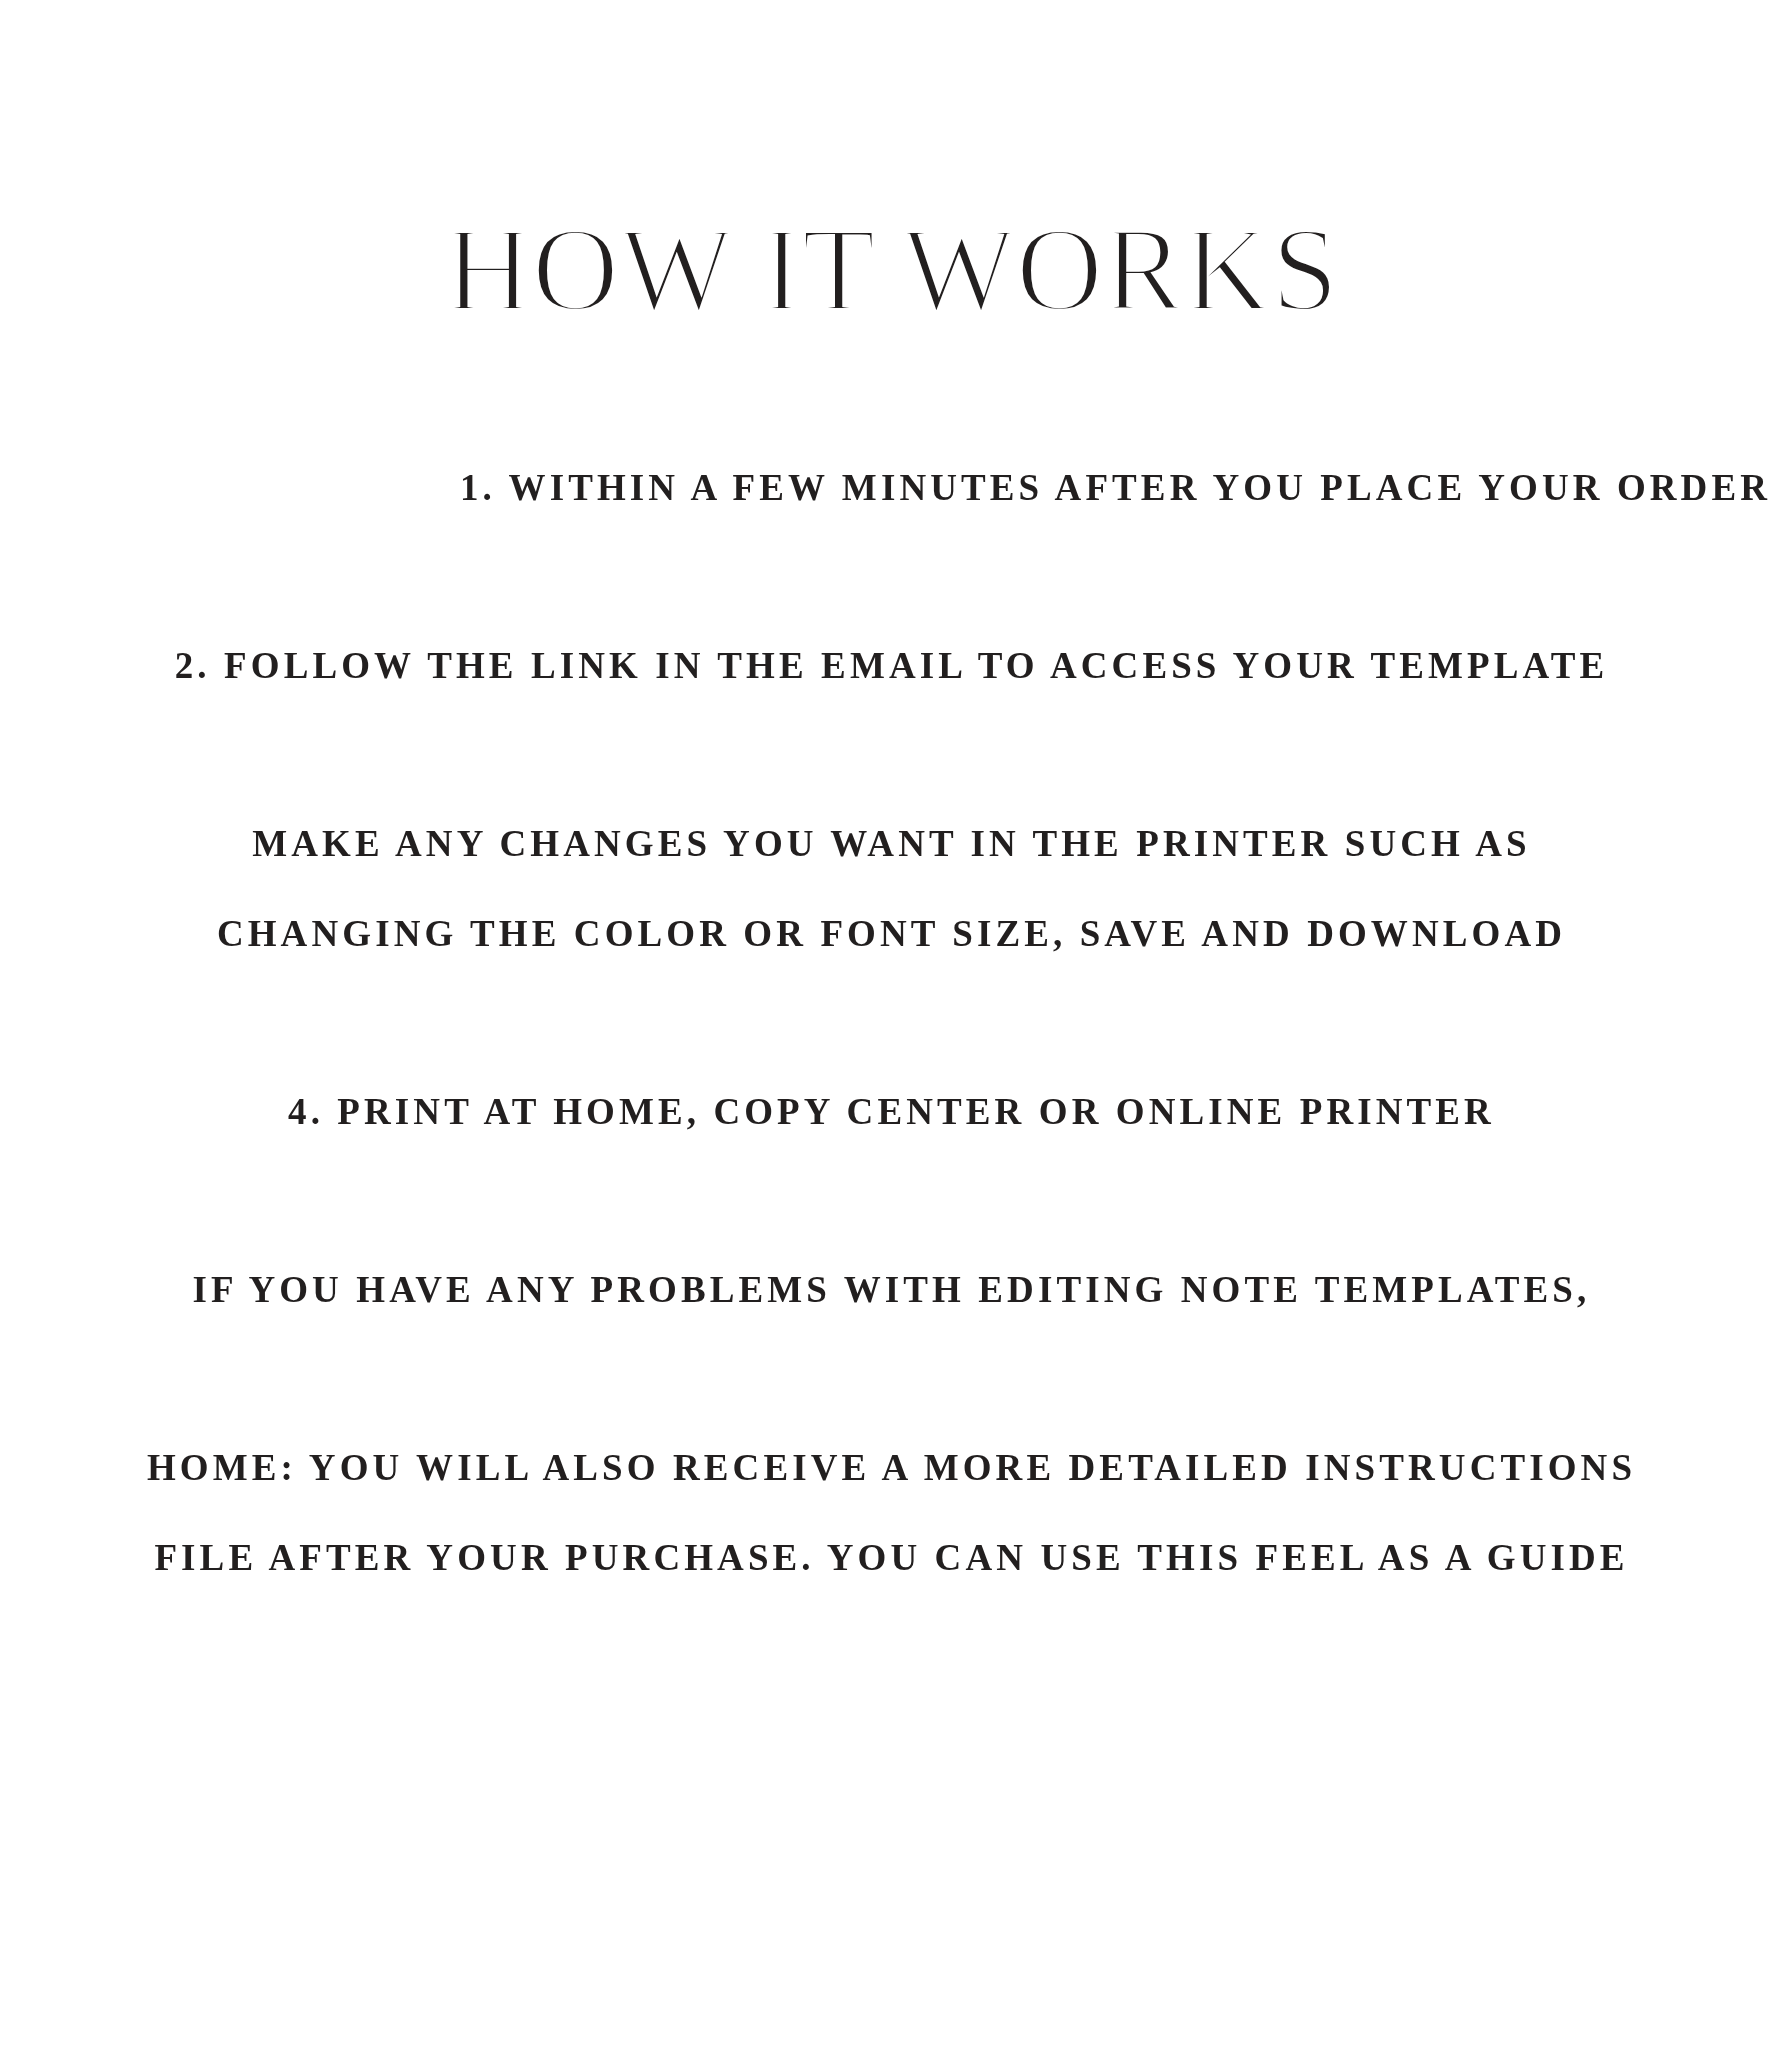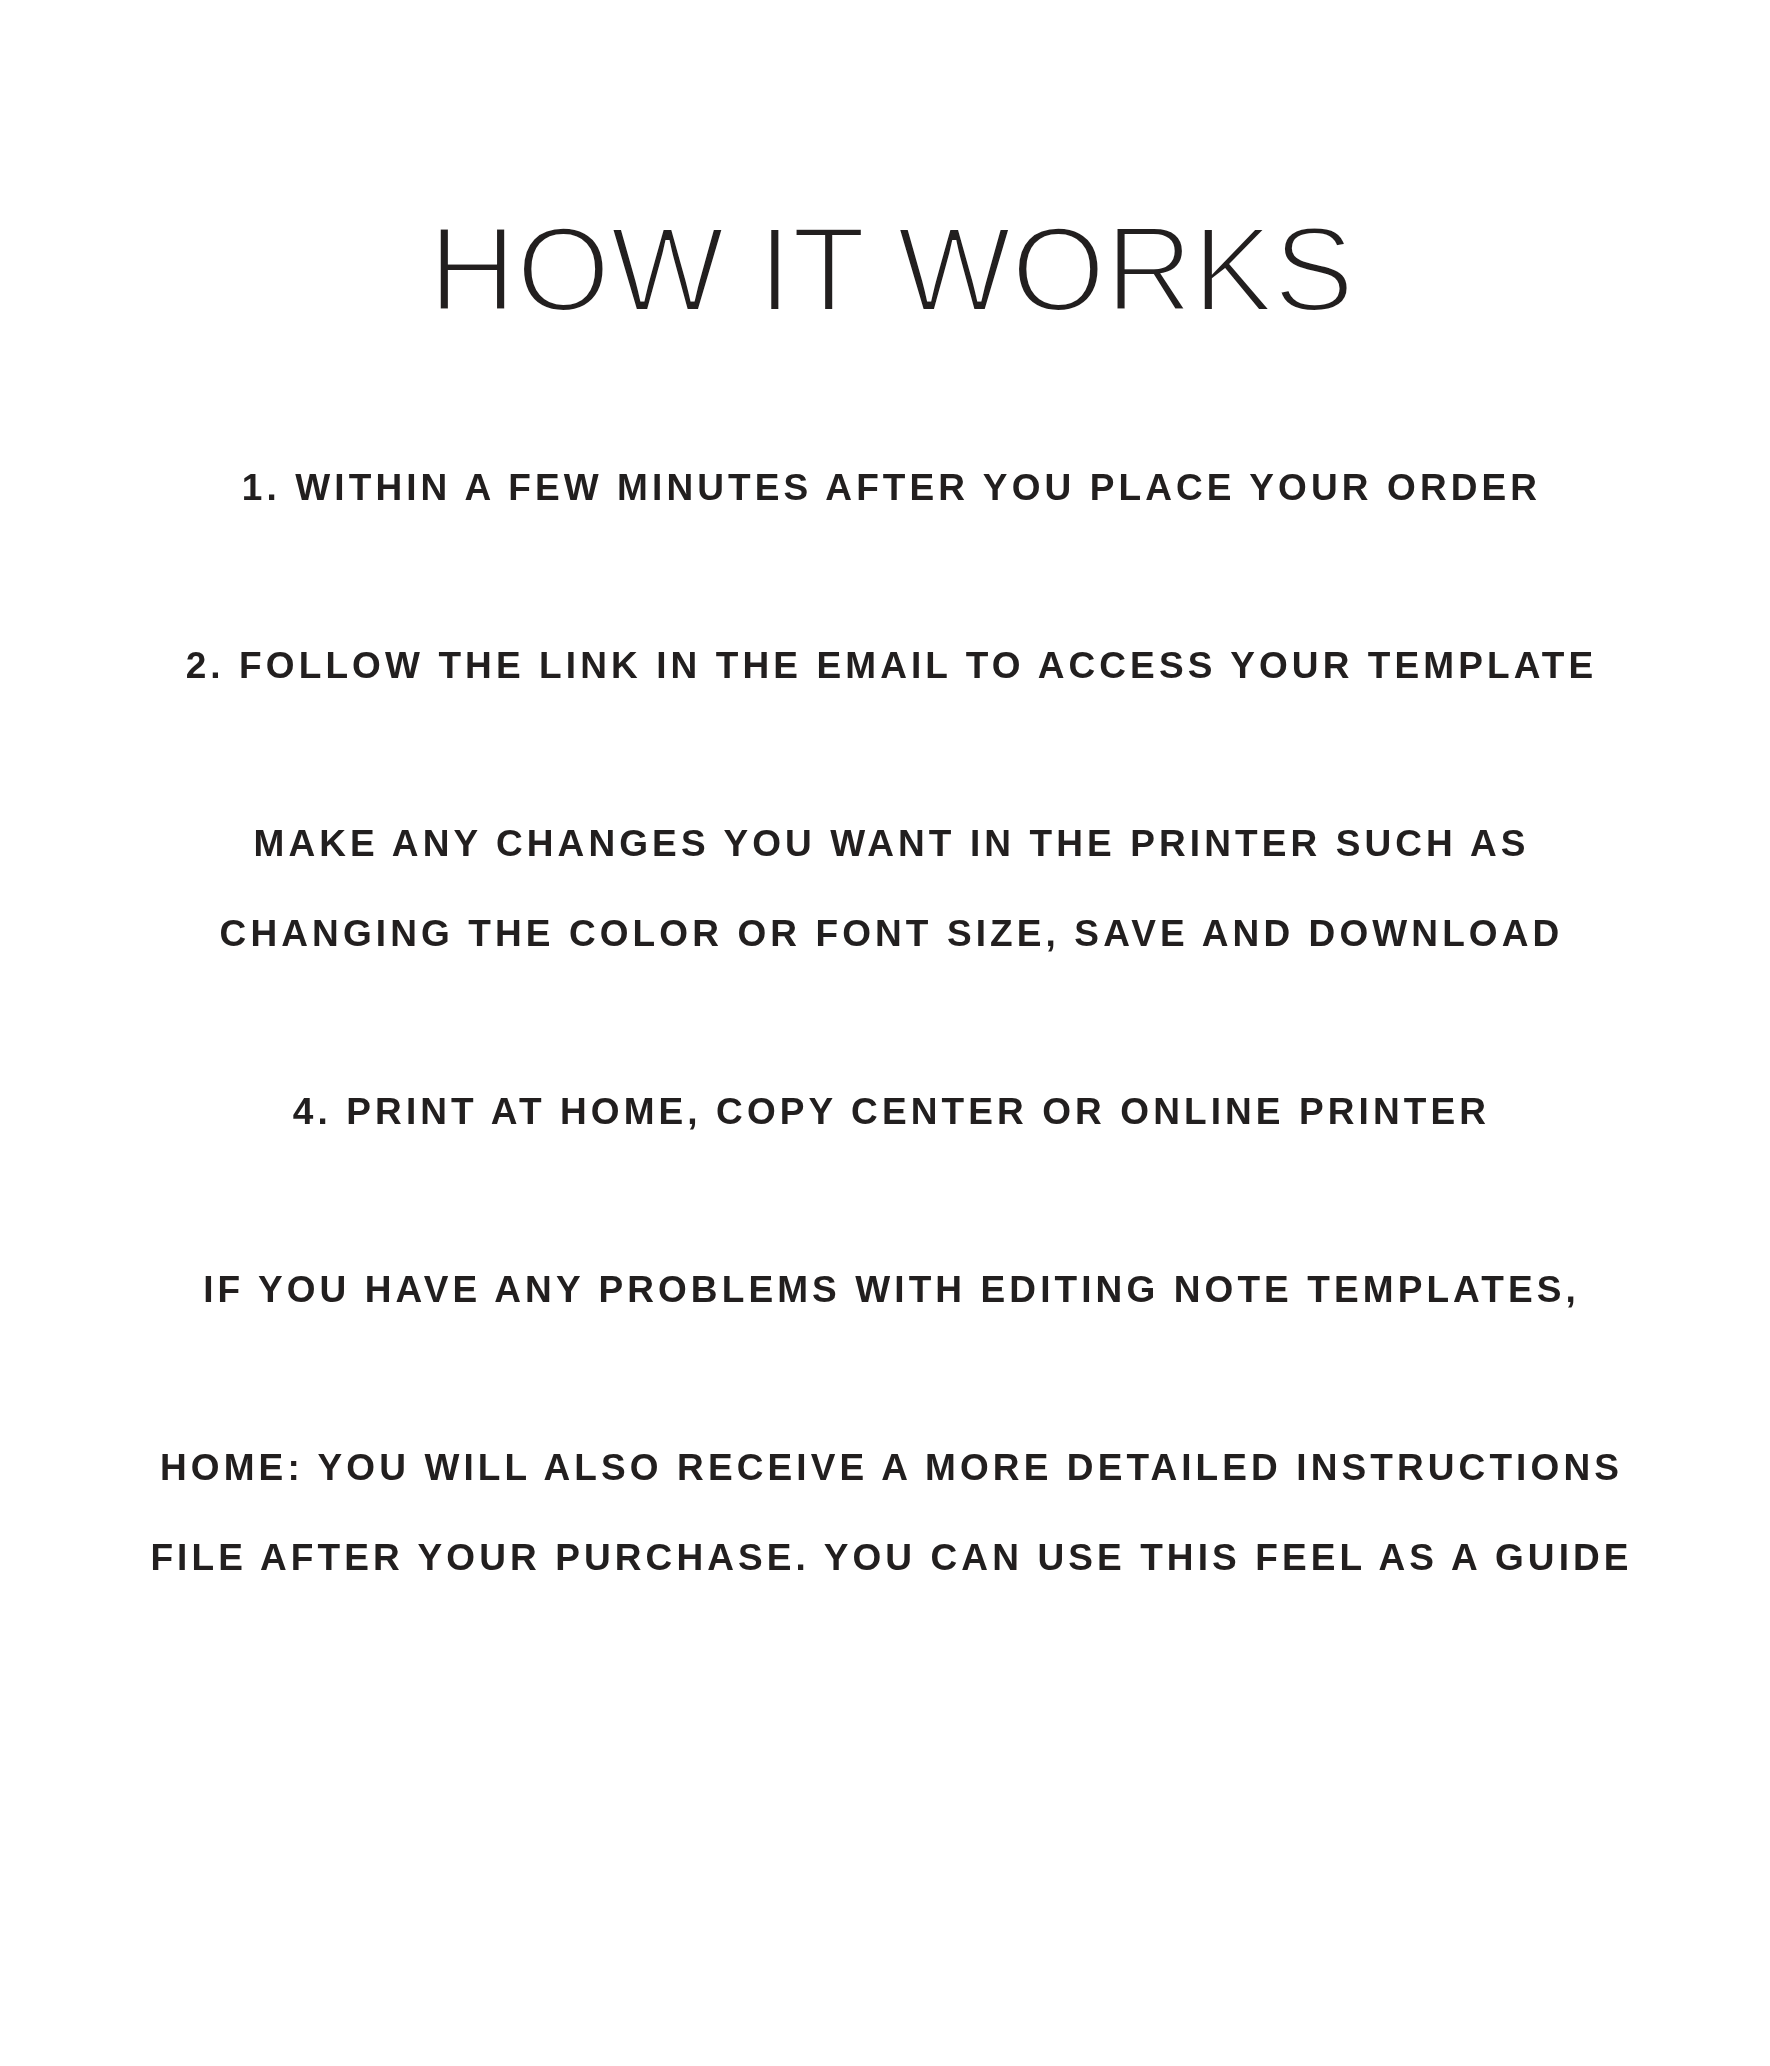--- a/index.html
+++ b/index.html
@@ -10,21 +10,21 @@
   .page {
     position: relative;
     width: 1771px;
     height: 2066px;
     box-sizing: border-box;
     background: #ffffff;
     overflow: hidden;
     padding-top: 209px;
     padding-left: 12px; 
     text-align: center;
-    font-family: Liberation Sans, sans-serif;
+    font-family: Liberation Serif, serif;
     color: #221f1f;
   }
   .title {
     font-size: 121px;
     line-height: 121px;
     font-weight: 400;
     letter-spacing: 0px;
     color: #221f1f;
     
     -webkit-text-stroke: 4.1px #ffffff;
@@ -35,20 +35,21 @@
   }
   .step {
     margin: 88px 0 0 0;
     font-size: 37px;
     line-height: 90px;
     font-weight: 700;
     letter-spacing: 4.1px;
   }
   .step:first-child {
     margin-top: 113px;
+    text-align: right;
   }
   .step .line {
     white-space: nowrap;
   }
 </style>
 </head>
 <body>
 
 <div class="page">
 

